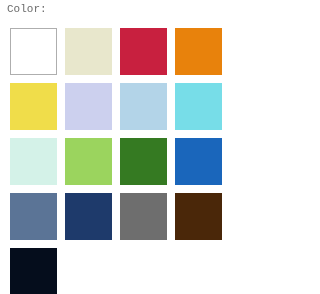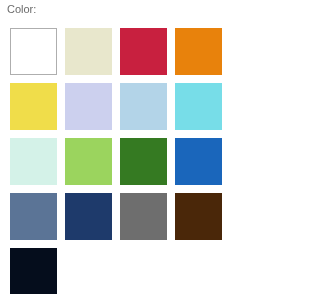--- a/index.html
+++ b/index.html
@@ -20,21 +20,21 @@
     height: 294px;
     box-sizing: border-box;
   }
   .picker-label {
     position: absolute;
     left: 7px;
     top: 3px;
     font-size: 11px;
     line-height: 13px;
     color: #6b6b6b;
-    font-family: Liberation Sans, sans-serif;
+    font-family: Liberation Mono, monospace;
     white-space: nowrap;
     -webkit-user-select: none;
     user-select: none;
   }
   .swatch-grid {
     position: absolute;
     left: 10px;
     top: 28px;
     width: 223px;
     display: grid;

